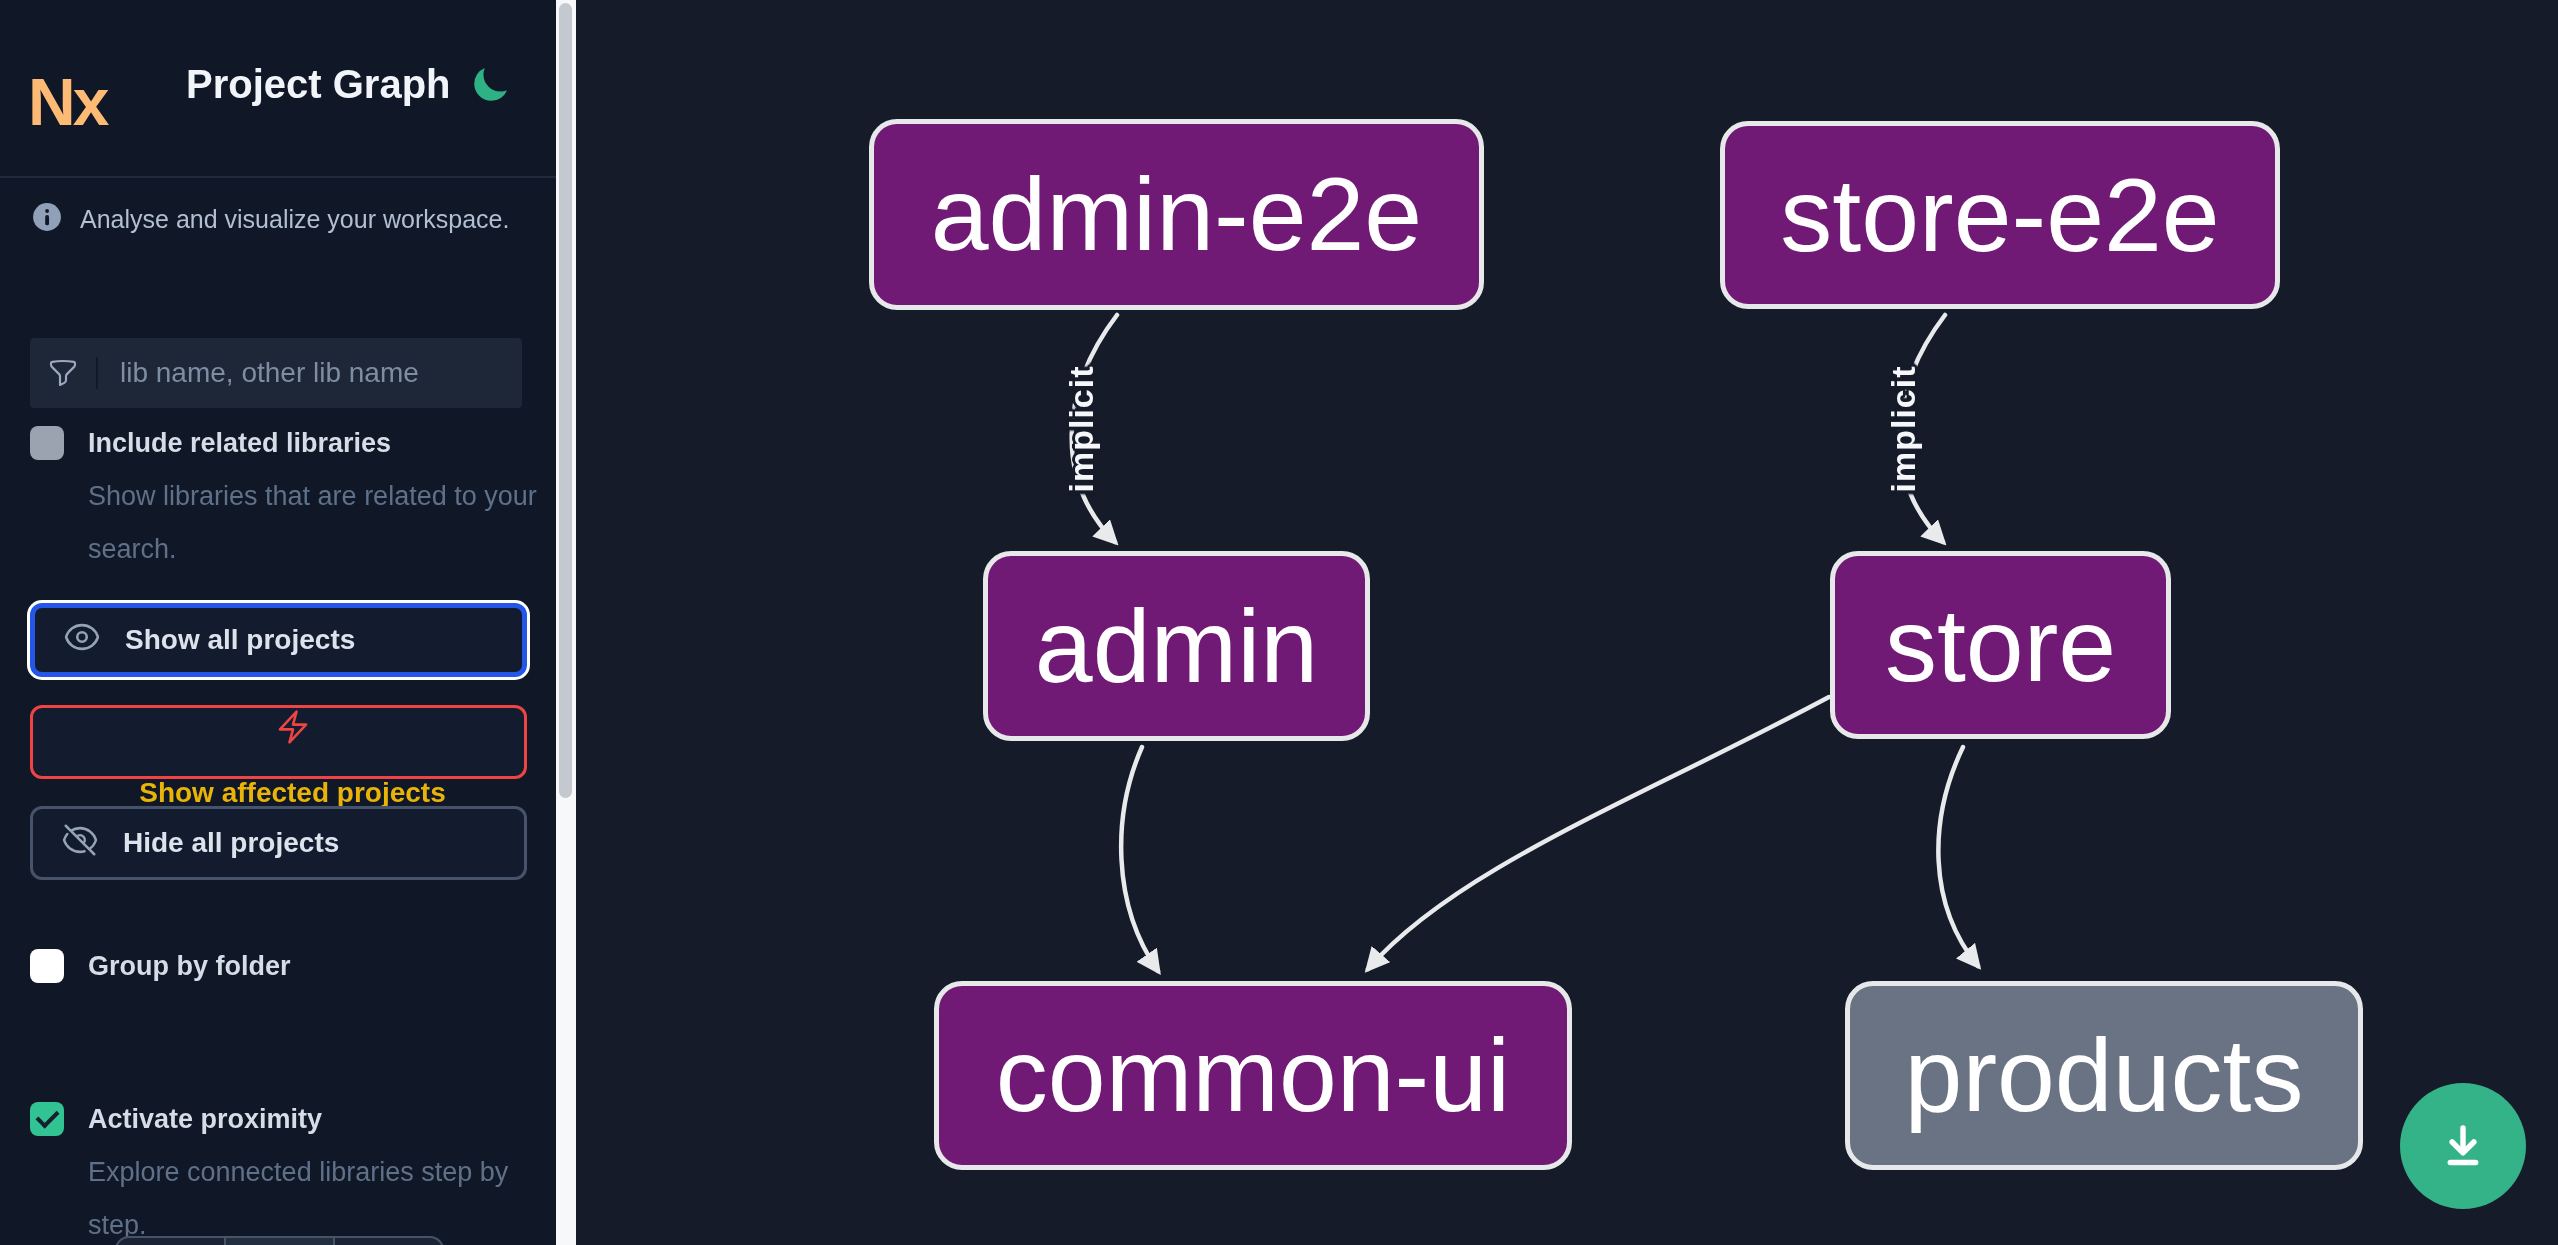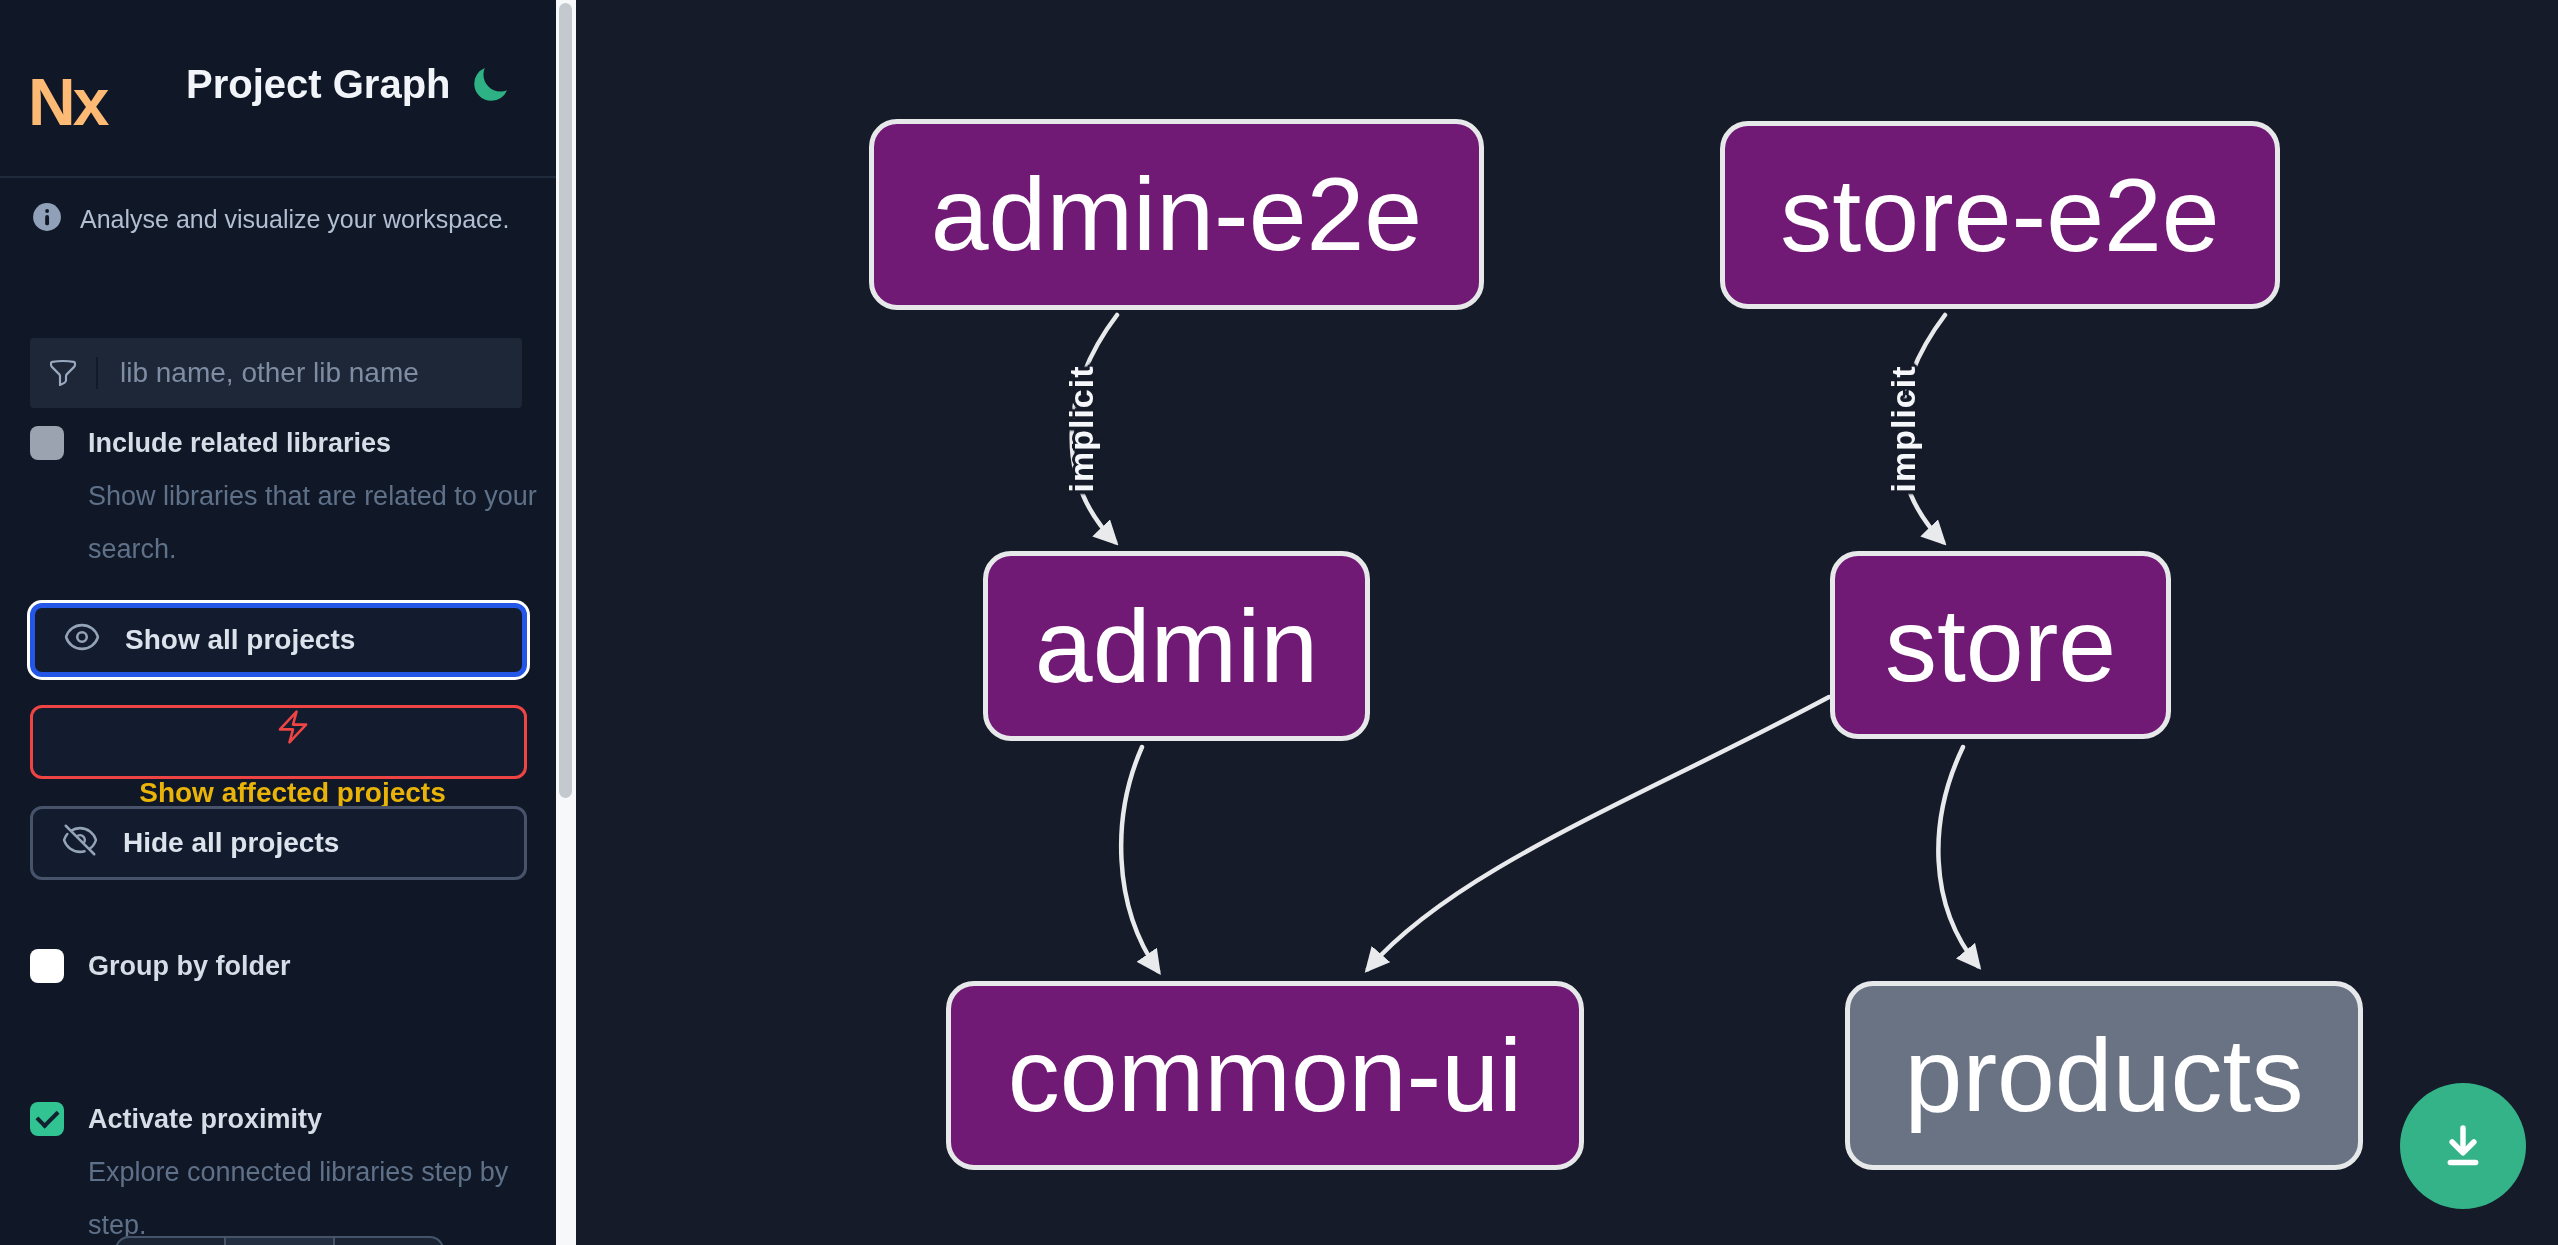--- a/index.html
+++ b/index.html
@@ -166,21 +166,21 @@
       </g>
     </svg>
 
     <div class="edge-label" style="left:505px;top:429px;">implicit</div>
     <div class="edge-label" style="left:1327px;top:429px;">implicit</div>
 
     <div class="node pink" style="left:293px;top:119px;width:615px;height:191px;">admin-e2e</div>
     <div class="node pink" style="left:1144px;top:121px;width:560px;height:188px;">store-e2e</div>
     <div class="node pink" style="left:407px;top:551px;width:387px;height:190px;">admin</div>
     <div class="node pink" style="left:1254px;top:551px;width:341px;height:188px;">store</div>
-    <div class="node pink" style="left:358px;top:981px;width:638px;height:189px;margin-left:12px;">common-ui</div>
+    <div class="node pink" style="left:358px;top:981px;width:638px;height:189px;">common-ui</div>
     <div class="node gray" style="left:1245px;top:981px;width:518px;height:189px;">products</div>
 
     <button class="fab">
       <span>
         <svg width="58" height="58" viewBox="0 0 48 48" fill="none" stroke="#ffffff" stroke-width="4.5" stroke-linecap="round" stroke-linejoin="round">
           <path d="M24 10 v19"></path>
             <path d="M15 21.5 24 30.5 33 21.5"></path>
             <path d="M13.5 38.5 h21"></path>
         </svg>
       </span>

